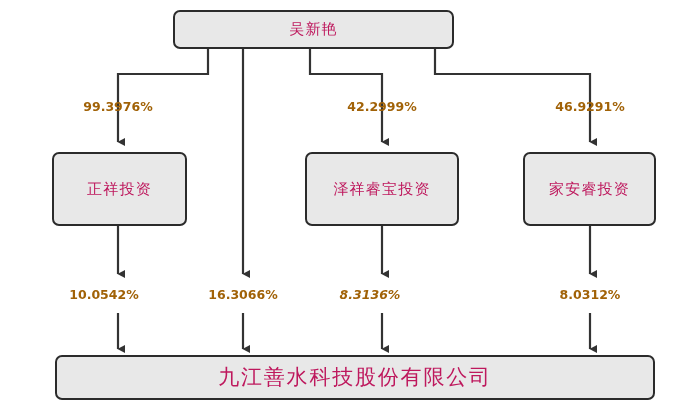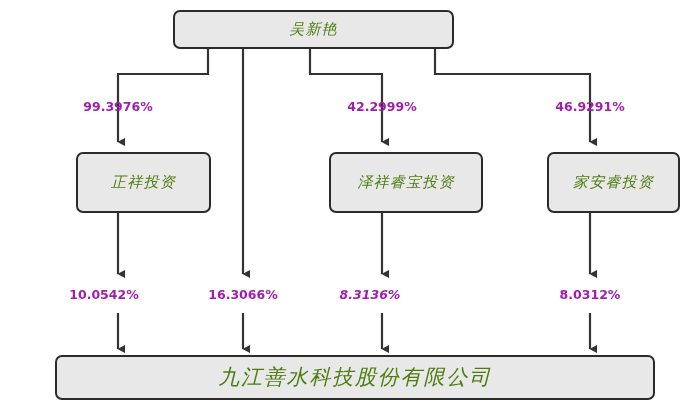--- a/index.html
+++ b/index.html
@@ -33,57 +33,55 @@
     border: 2px solid #2b2b2b;
     border-radius: 7px;
     display: flex;
     align-items: center;
     justify-content: center;
     z-index: 2;
   }
   .node-label {
     font-family: "DejaVu Serif", "Liberation Serif", serif;
     font-size: 15px;
-    color: #4d7c0f;
+    color: #be185d;
     letter-spacing: 1.2px;
     white-space: nowrap;
     line-height: 1;
-    font-style: italic;
   }
   .node-box.top-node {
     left: 173px;
     top: 10px;
     width: 281px;
     height: 39px;
   }
   .node-box.mid-node {
     top: 152px;
-    height: 61px;
-    margin-left: 24px;
+    height: 74px;
   }
   .node-box.mid-node-0 { left: 52px;  width: 135px; }
   .node-box.mid-node-1 { left: 305px; width: 154px; }
   .node-box.mid-node-2 { left: 523px; width: 133px; }
   .node-box.bottom-node {
     left: 55px;
     top: 355px;
     width: 600px;
     height: 45px;
   }
   .bottom-node .node-label {
     font-size: 21px;
     letter-spacing: 1.8px;
   }
   .pct-label {
     position: absolute;
     z-index: 3;
     font-family: "DejaVu Sans", "Liberation Sans", sans-serif;
     font-size: 12.5px;
     font-weight: bold;
-    color: #a21caf;
+    color: #a16207;
     white-space: nowrap;
     transform: translateX(-50%);
     line-height: 1;
   }
 </style>
 </head>
 <body>
 
 <div id="diagram-root">
 

